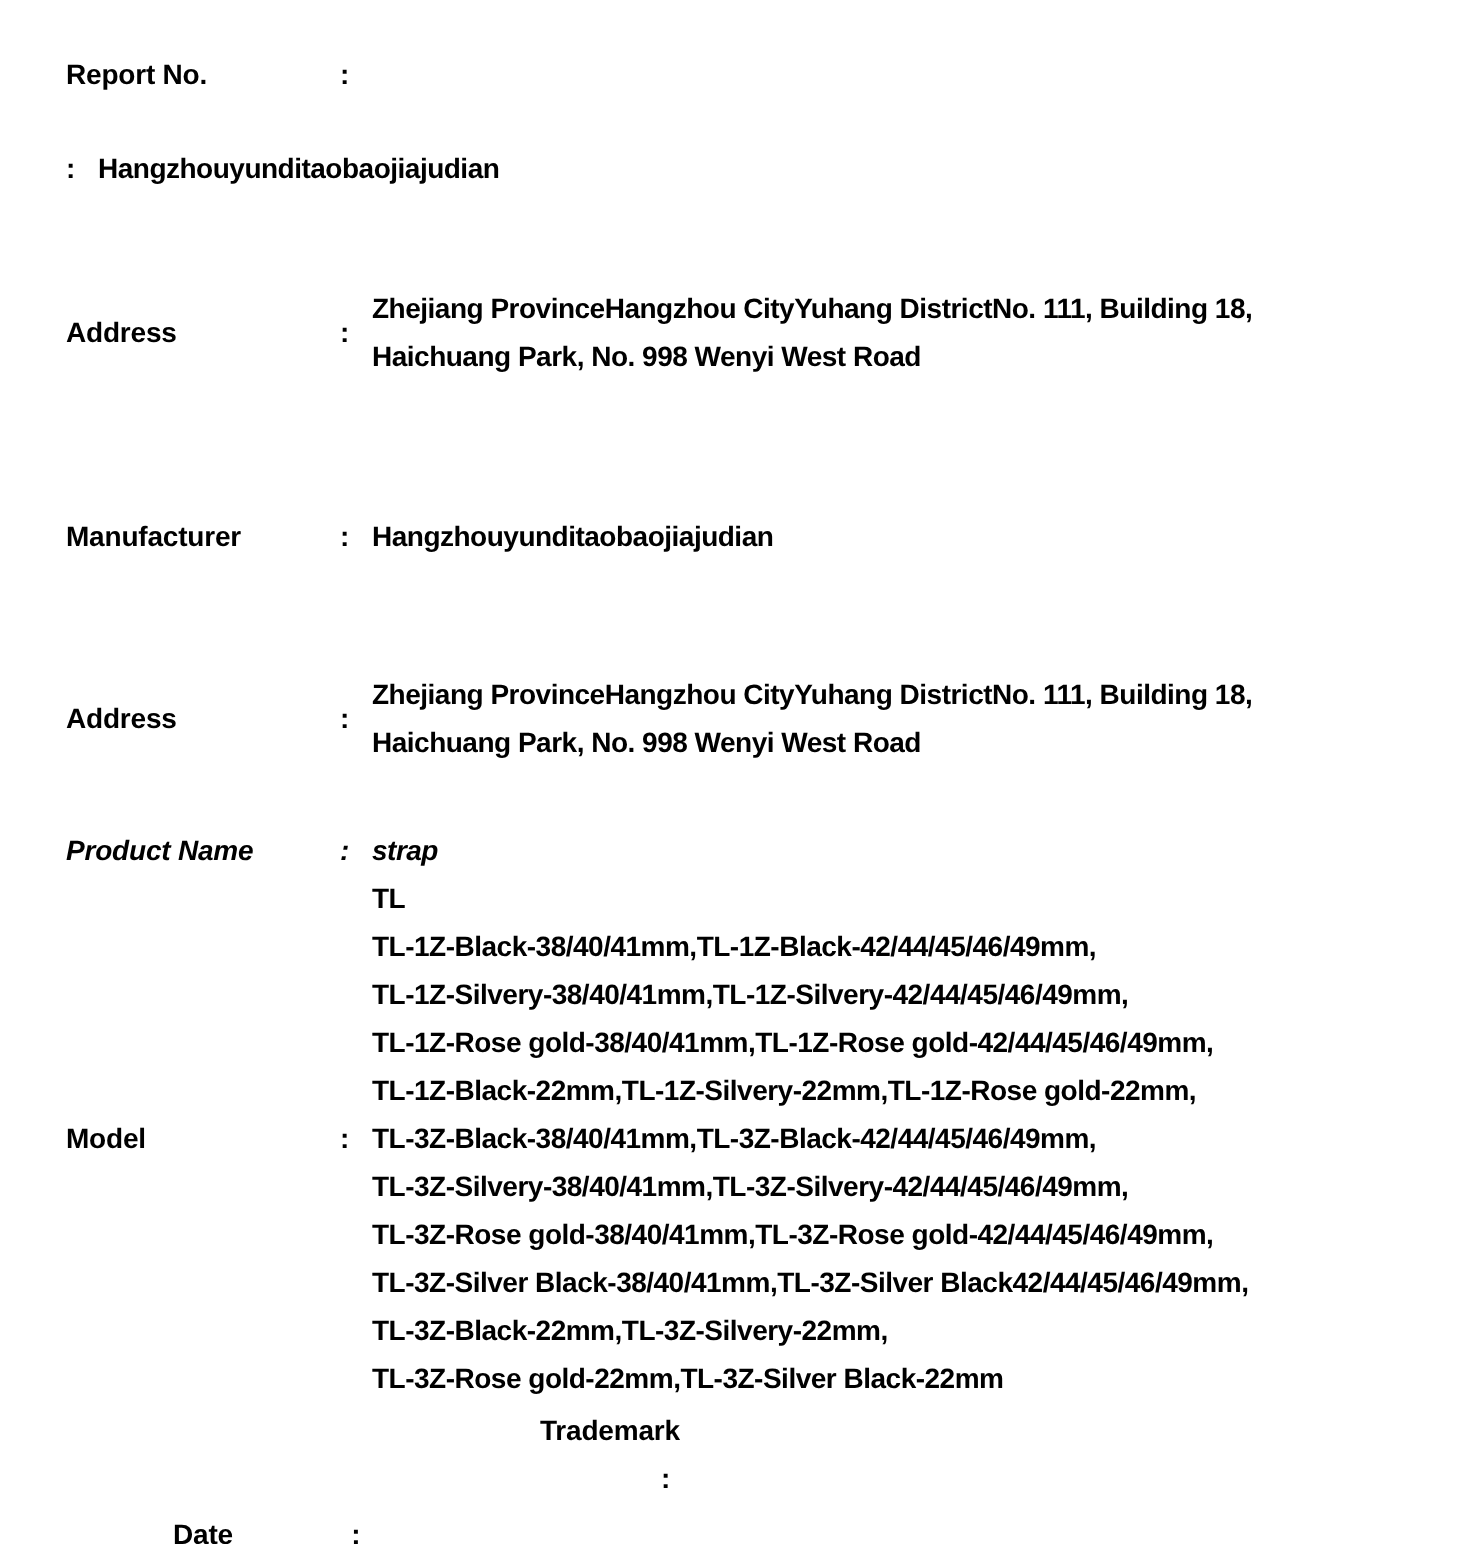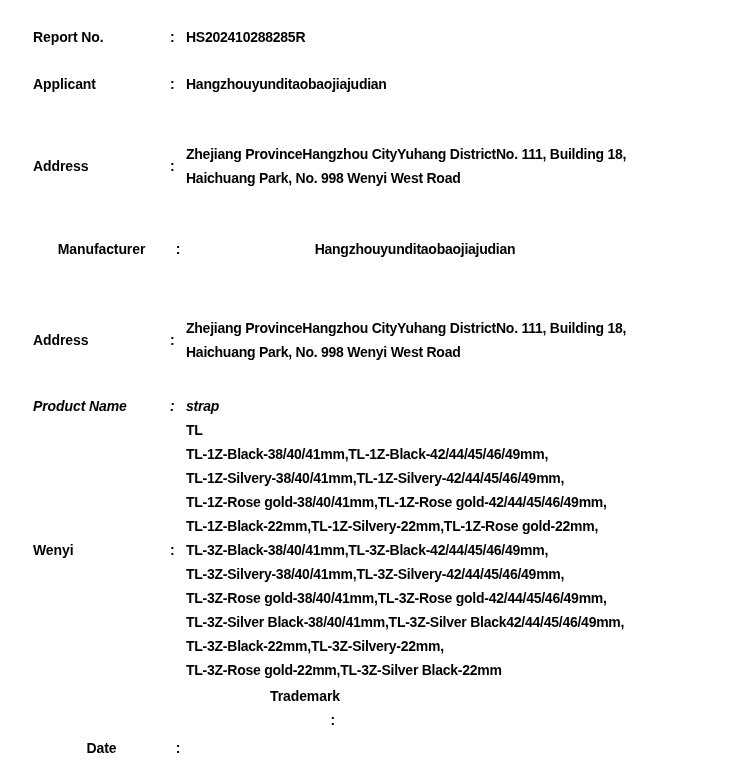--- a/index.html
+++ b/index.html
@@ -36,40 +36,38 @@
     width: 16px;
   }
   .value {
     flex: 1;
     letter-spacing: -0.25px;
     white-space: pre-line;
   }
   .r-report       { margin-top: 0; }
   .r-applicant    { margin-top: 23px; }
   .r-address1     { margin-top: 46px; }
-  .r-manufacturer { margin-top: 47px; text-align: center; }
+  .r-manufacturer { margin-top: 66px; }
   .r-address2     { margin-top: 55px; }
   .r-product      { margin-top: 30px; font-style: italic; }
   .r-model        { margin-top: 0; }
   .r-trademark    { margin-top: 2px; flex-direction: column; }
   .r-date         { margin-top: 4px; text-align: center; }
 </style>
 </head>
 <body>
 
 <div class="doc">
 
   <div class="row r-report">
     <span class="label">Report No.</span>
     <span class="sep">:</span>
-    <span class="value">HS202410288285R</span>
   </div>
 
   <div class="row r-applicant">
-    <span class="label">Applicant</span>
     <span class="sep">:</span>
     <span class="value">Hangzhouyunditaobaojiajudian</span>
   </div>
 
   <div class="row r-address1">
     <span class="label">Address</span>
     <span class="sep">:</span>
     <span class="value">Zhejiang ProvinceHangzhou CityYuhang DistrictNo. 111, Building 18,
 Haichuang Park, No. 998 Wenyi West Road</span>
   </div>
@@ -87,21 +85,21 @@
 Haichuang Park, No. 998 Wenyi West Road</span>
   </div>
 
   <div class="row r-product">
     <span class="label">Product Name</span>
     <span class="sep">:</span>
     <span class="value">strap</span>
   </div>
 
   <div class="row r-model">
-    <span class="label">Wenyi</span>
+    <span class="label">Model</span>
     <span class="sep">:</span>
     <span class="value">TL
 TL-1Z-Black-38/40/41mm,TL-1Z-Black-42/44/45/46/49mm,
 TL-1Z-Silvery-38/40/41mm,TL-1Z-Silvery-42/44/45/46/49mm,
 TL-1Z-Rose gold-38/40/41mm,TL-1Z-Rose gold-42/44/45/46/49mm,
 TL-1Z-Black-22mm,TL-1Z-Silvery-22mm,TL-1Z-Rose gold-22mm,
 TL-3Z-Black-38/40/41mm,TL-3Z-Black-42/44/45/46/49mm,
 TL-3Z-Silvery-38/40/41mm,TL-3Z-Silvery-42/44/45/46/49mm,
 TL-3Z-Rose gold-38/40/41mm,TL-3Z-Rose gold-42/44/45/46/49mm,
 TL-3Z-Silver Black-38/40/41mm,TL-3Z-Silver Black42/44/45/46/49mm,

